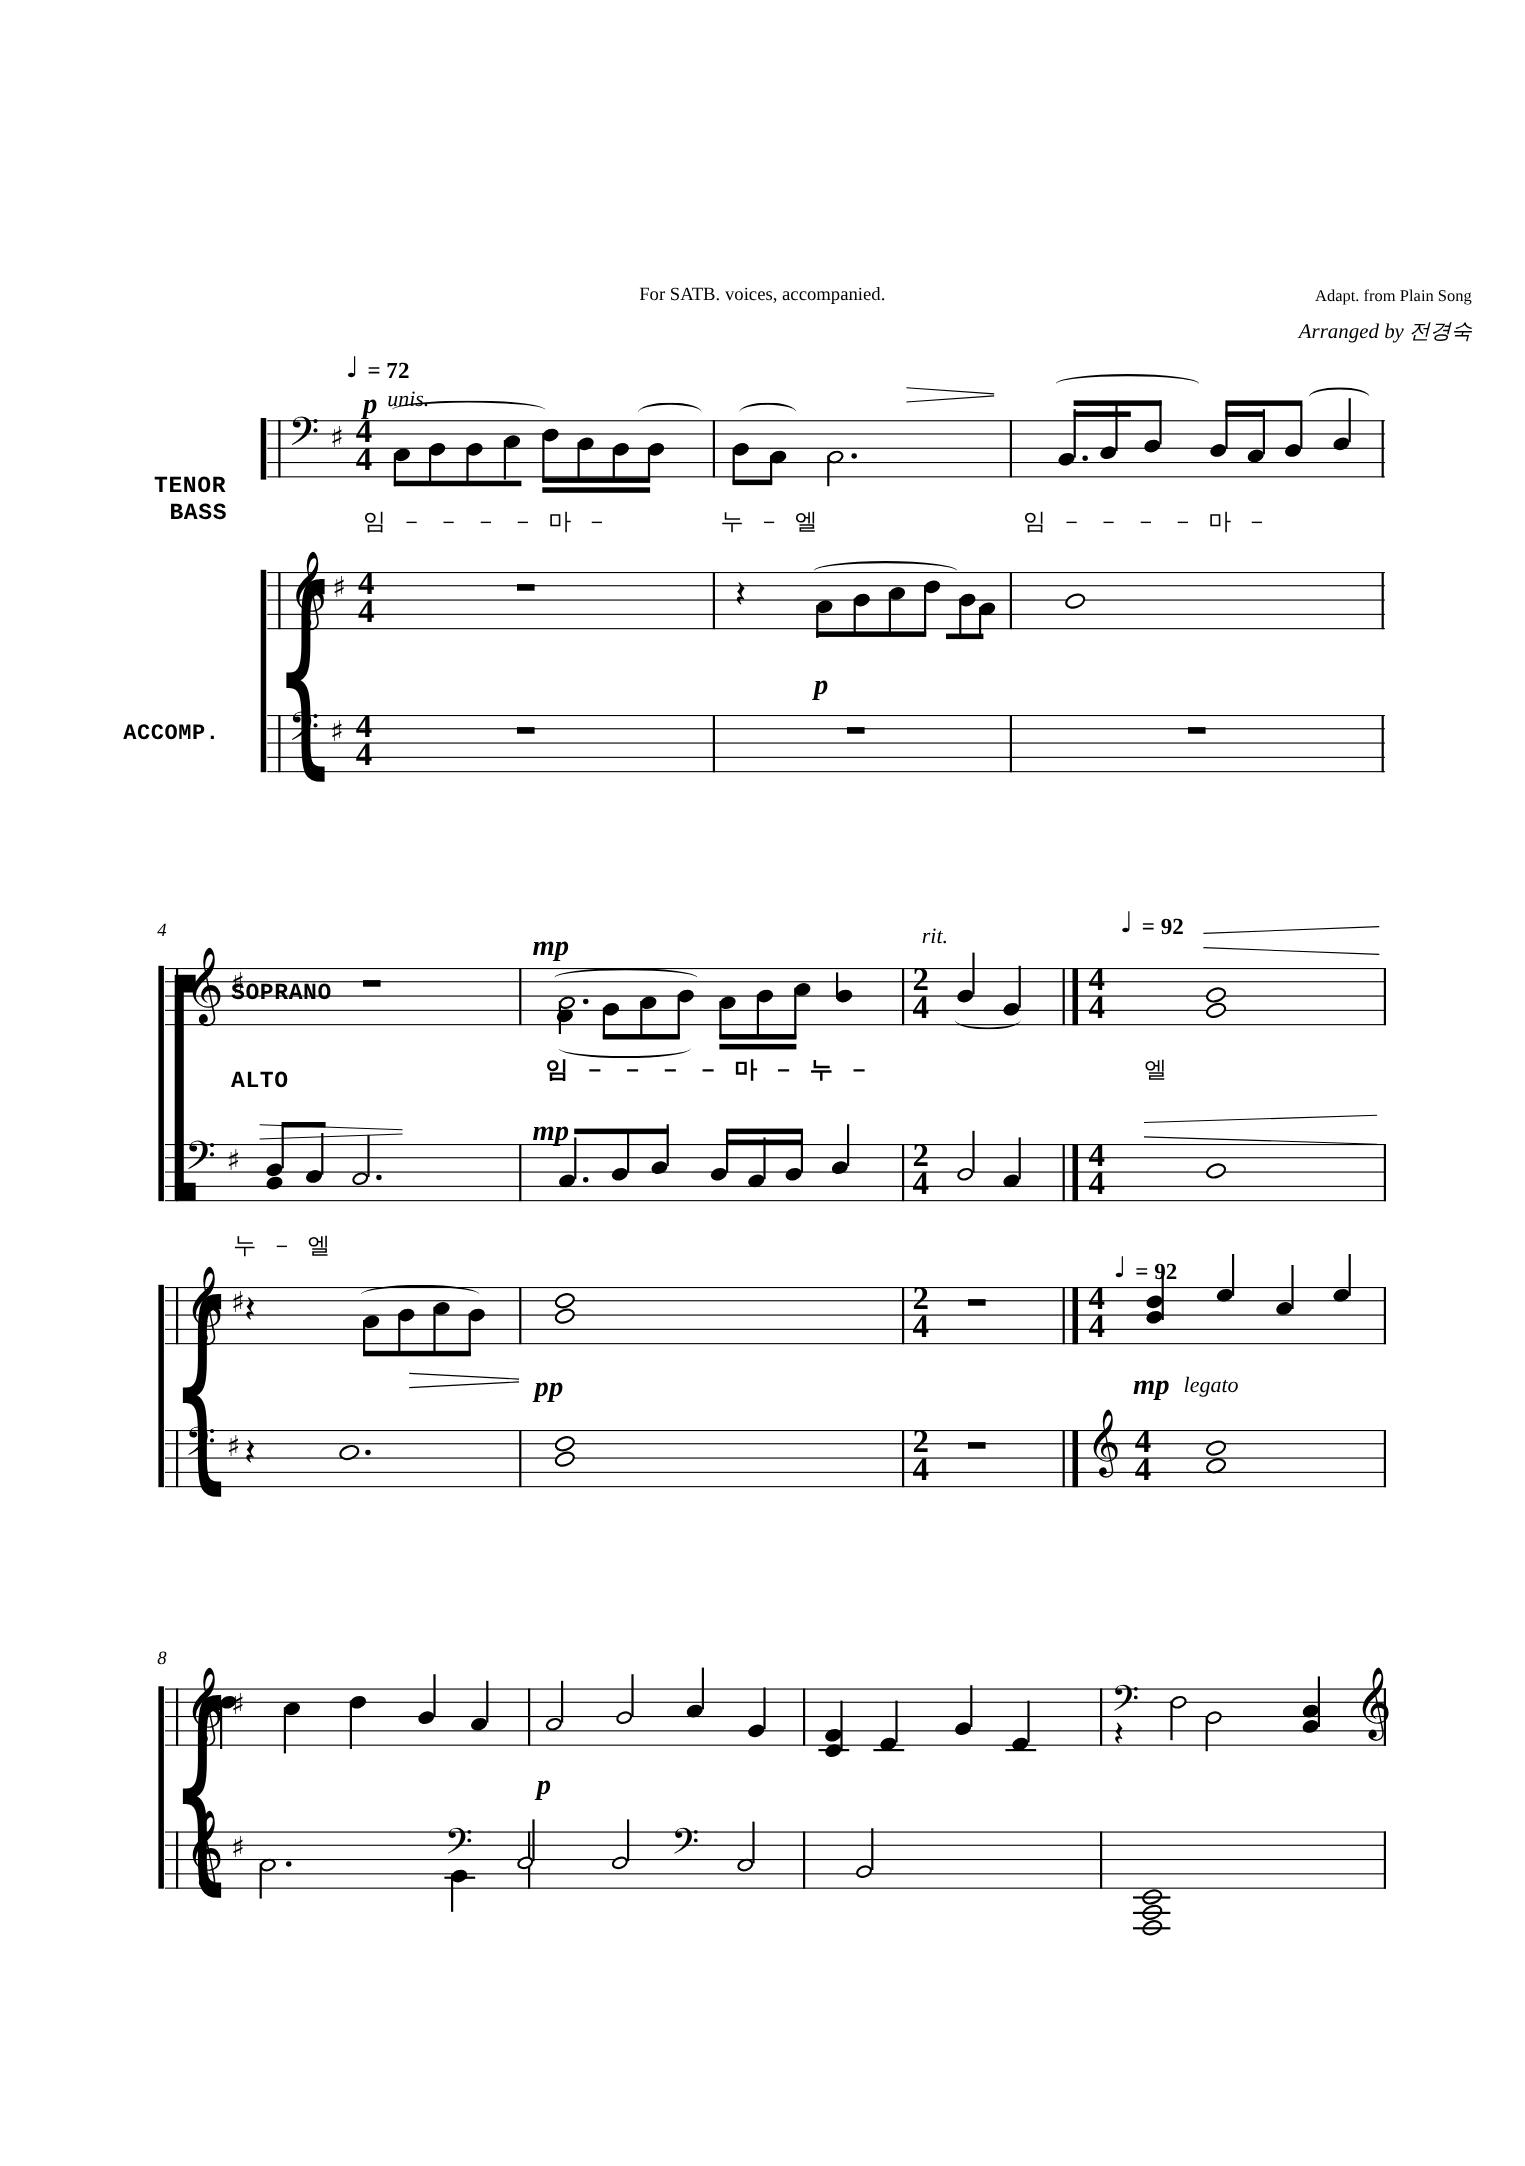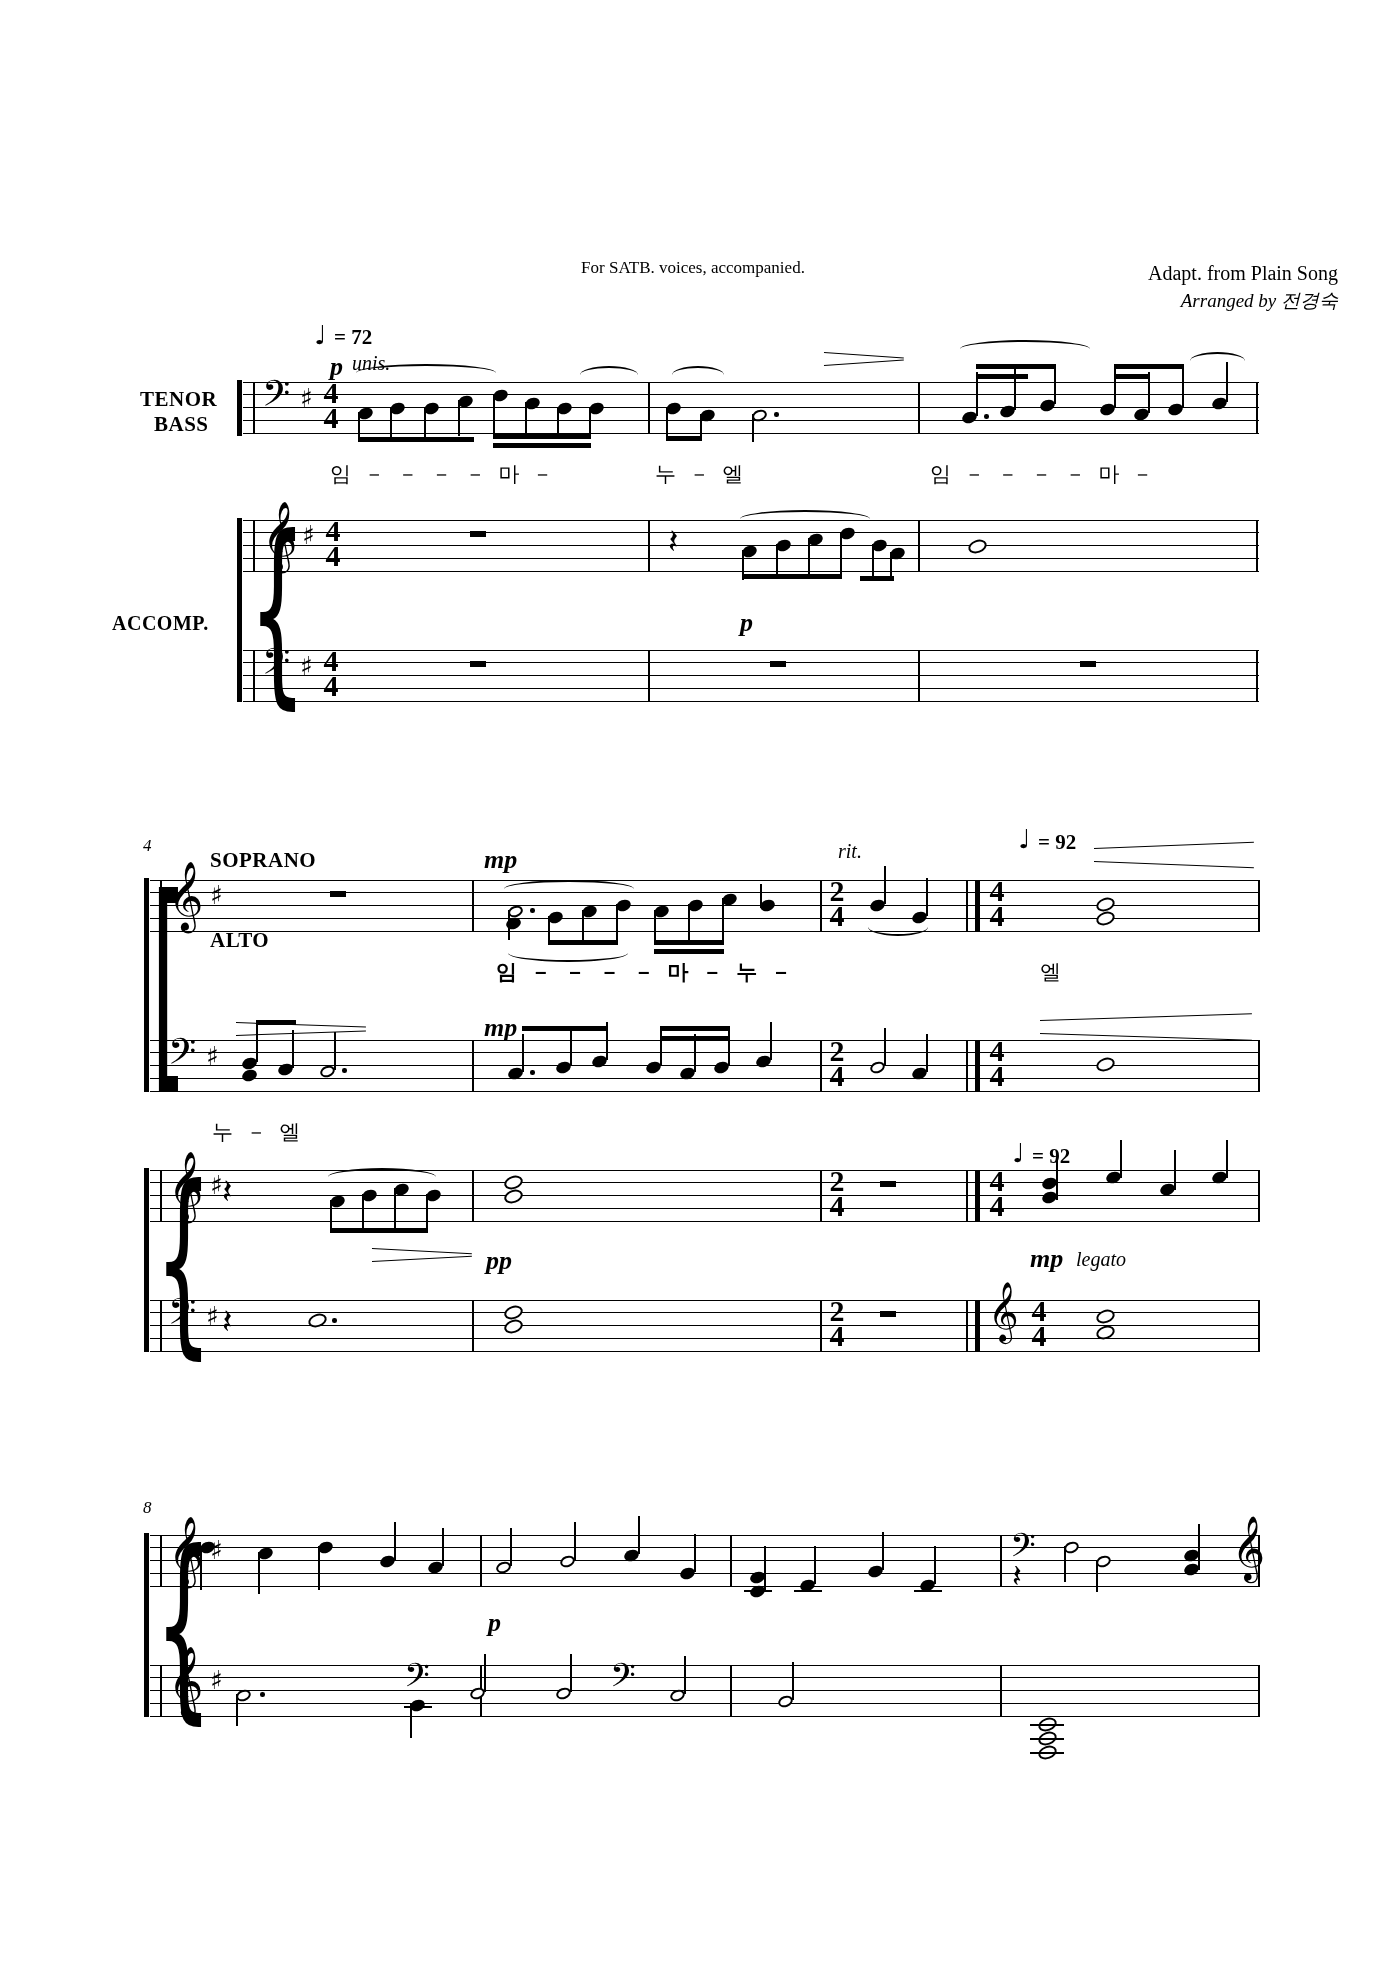--- a/index.html
+++ b/index.html
@@ -51,21 +51,21 @@
     left: 0;
     width: 1386px;
     text-align: center;
     font-family: "Liberation Serif", serif;
     font-size: 17px;
   }
   .credit-1 {
     position: absolute;
     top: 262px;
     right: 48px;
-    font-size: 20px;
+    font-size: 15px;
     font-family: "Liberation Serif", serif;
   }
   .credit-2 {
     position: absolute;
     top: 288px;
     right: 48px;
     font-size: 19px;
     font-family: "Liberation Serif", serif;
     font-style: italic;
   }
@@ -88,24 +88,25 @@
     background: #000;
   }
   .barline.thick { width: 5px; }
   .sysbracket {
     position: absolute;
     background: #000;
     width: 5px;
   }
   .label {
     position: absolute;
-    font-family: Liberation Serif, serif;
+    font-family: Liberation Mono, monospace;
     font-weight: 700;
     font-size: 21px;
     letter-spacing: 0.5px;
+    margin-top: 44px;
   }
   .dyn {
     position: absolute;
     font-family: "Liberation Serif", serif;
     font-style: italic;
     font-weight: 700;
     font-size: 26px;
   }
   .term {
     position: absolute;

